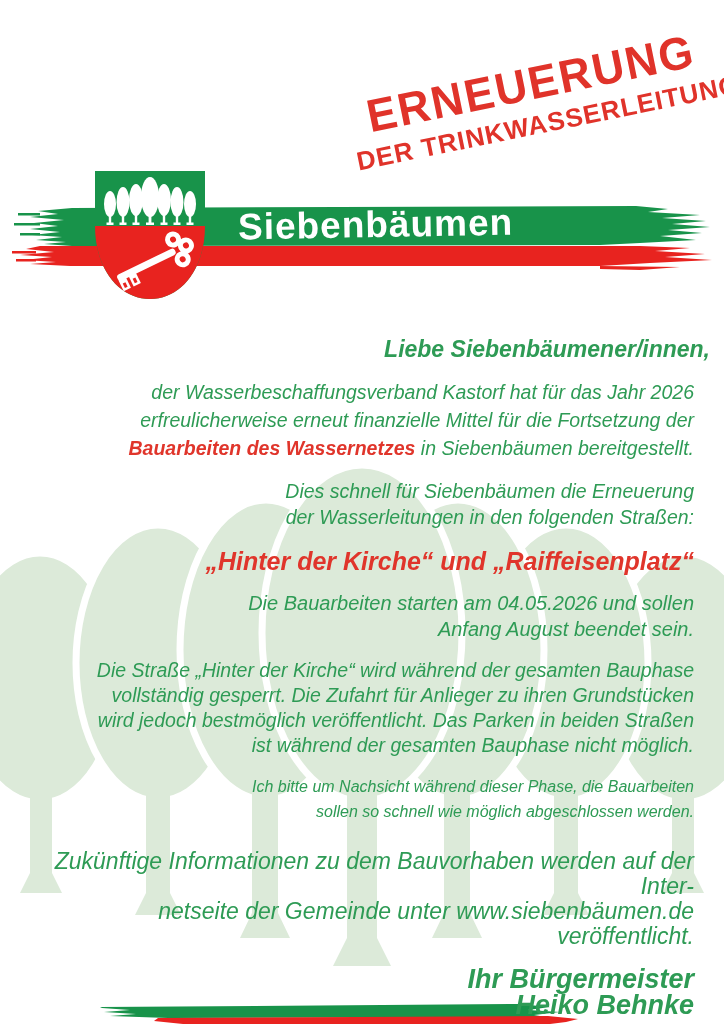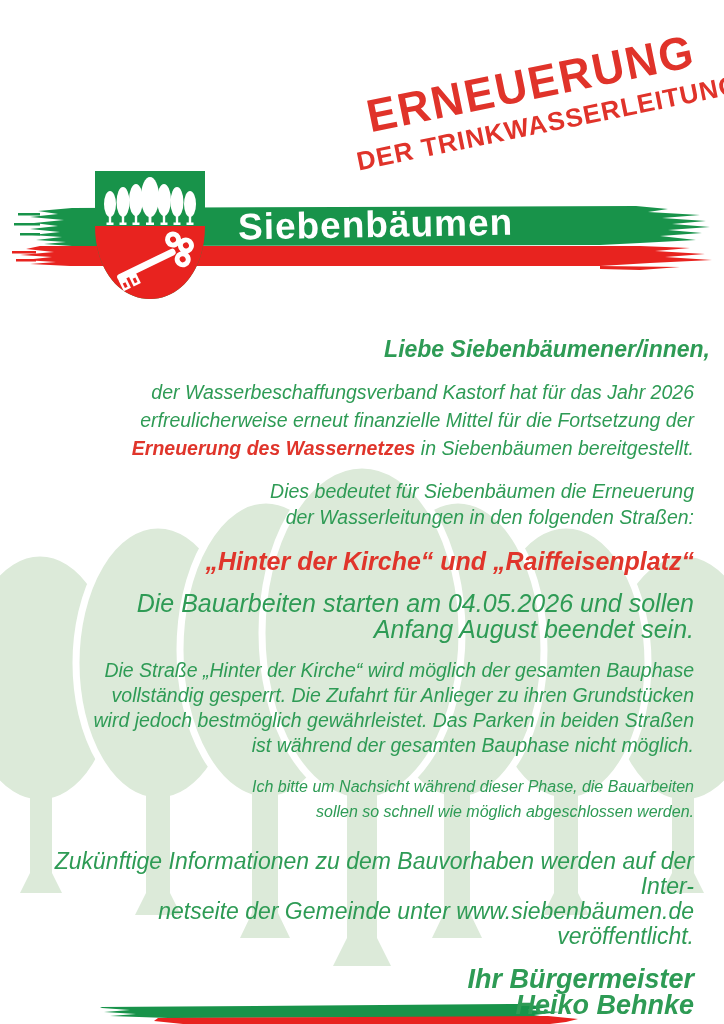--- a/index.html
+++ b/index.html
@@ -30,21 +30,21 @@
   
   .content{
     position:absolute;left:0;right:14px;top:334px;z-index:2;
     text-align:right;font-style:italic;color:#2e9b55;
   }
   .content p{margin:16px;}
   .salutation{font-size:23px;font-weight:bold;line-height:30px;margin:0 0 14px !important;}
   .p1{font-size:19.5px;line-height:28px;margin-top:6px !important;}
   .p2{font-size:19.5px;line-height:26px;margin-top:11px !important;}
   .streets{font-size:25px;font-weight:bold;line-height:26px;margin-top:18px !important;color:#e0352b;}
-  .p3{font-size:25px;line-height:26px;margin-top:16px !important;}
+  .p3{font-size:20px;line-height:26px;margin-top:16px !important;}
   .p4{font-size:19.5px;line-height:25px;margin-top:13px !important;}
   .p5{font-size:16px;line-height:25px;margin-top:15px !important;padding-left:44px;}
   .p6{font-size:23px;line-height:25px;margin-top:25px !important;}
   .signature{font-size:27px;font-weight:bold;line-height:26px;margin-top:17px !important;}
   .red-strong{color:#e0352b;font-weight:bold;}
   
   .footer-svg{position:absolute;left:88px;top:1004px;z-index:1;}
 </style>
 </head>
 <body>
@@ -132,39 +132,39 @@
         <rect fill="#e8231f" x="-22.5" y="6.5" width="3" height="5"></rect>
     </g>
   </svg>
 
   <div class="content">
     <p class="salutation">Liebe Siebenbäumener/innen,</p>
 
     <p class="p1">
       <span>der Wasserbeschaffungsverband Kastorf hat für das Jahr 2026</span><br>
       <span>erfreulicherweise erneut finanzielle Mittel für die Fortsetzung der</span><br>
-      <span class="red-strong">Erneuerung des Wassernetzes</span><span> in Siebenbäumen bereitgestellt.</span>
+      <span class="red-strong">Bauarbeiten des Wassernetzes</span><span> in Siebenbäumen bereitgestellt.</span>
     </p>
 
     <p class="p2">
-      <span>Dies bedeutet für Siebenbäumen die Erneuerung</span><br>
+      <span>Dies schnell für Siebenbäumen die Erneuerung</span><br>
       <span>der Wasserleitungen in den folgenden Straßen:</span>
     </p>
 
     <p class="streets">„Hinter der Kirche“ und „Raiffeisenplatz“</p>
 
     <p class="p3">
       <span>Die Bauarbeiten starten am 04.05.2026 und sollen</span><br>
       <span>Anfang August beendet sein.</span>
     </p>
 
     <p class="p4">
-      <span>Die Straße „Hinter der Kirche“ wird möglich der gesamten Bauphase</span><br>
+      <span>Die Straße „Hinter der Kirche“ wird während der gesamten Bauphase</span><br>
       <span>vollständig gesperrt. Die Zufahrt für Anlieger zu ihren Grundstücken</span><br>
-      <span>wird jedoch bestmöglich gewährleistet. Das Parken in beiden Straßen</span><br>
+      <span>wird jedoch bestmöglich veröffentlicht. Das Parken in beiden Straßen</span><br>
       <span>ist während der gesamten Bauphase nicht möglich.</span>
     </p>
 
     <p class="p5">
       <span>Ich bitte um Nachsicht während dieser Phase, die Bauarbeiten</span><br>
       <span>sollen so schnell wie möglich abgeschlossen werden.</span>
     </p>
 
     <p class="p6">
       <span>Zukünftige Informationen zu dem Bauvorhaben werden auf der Inter-</span><br>

